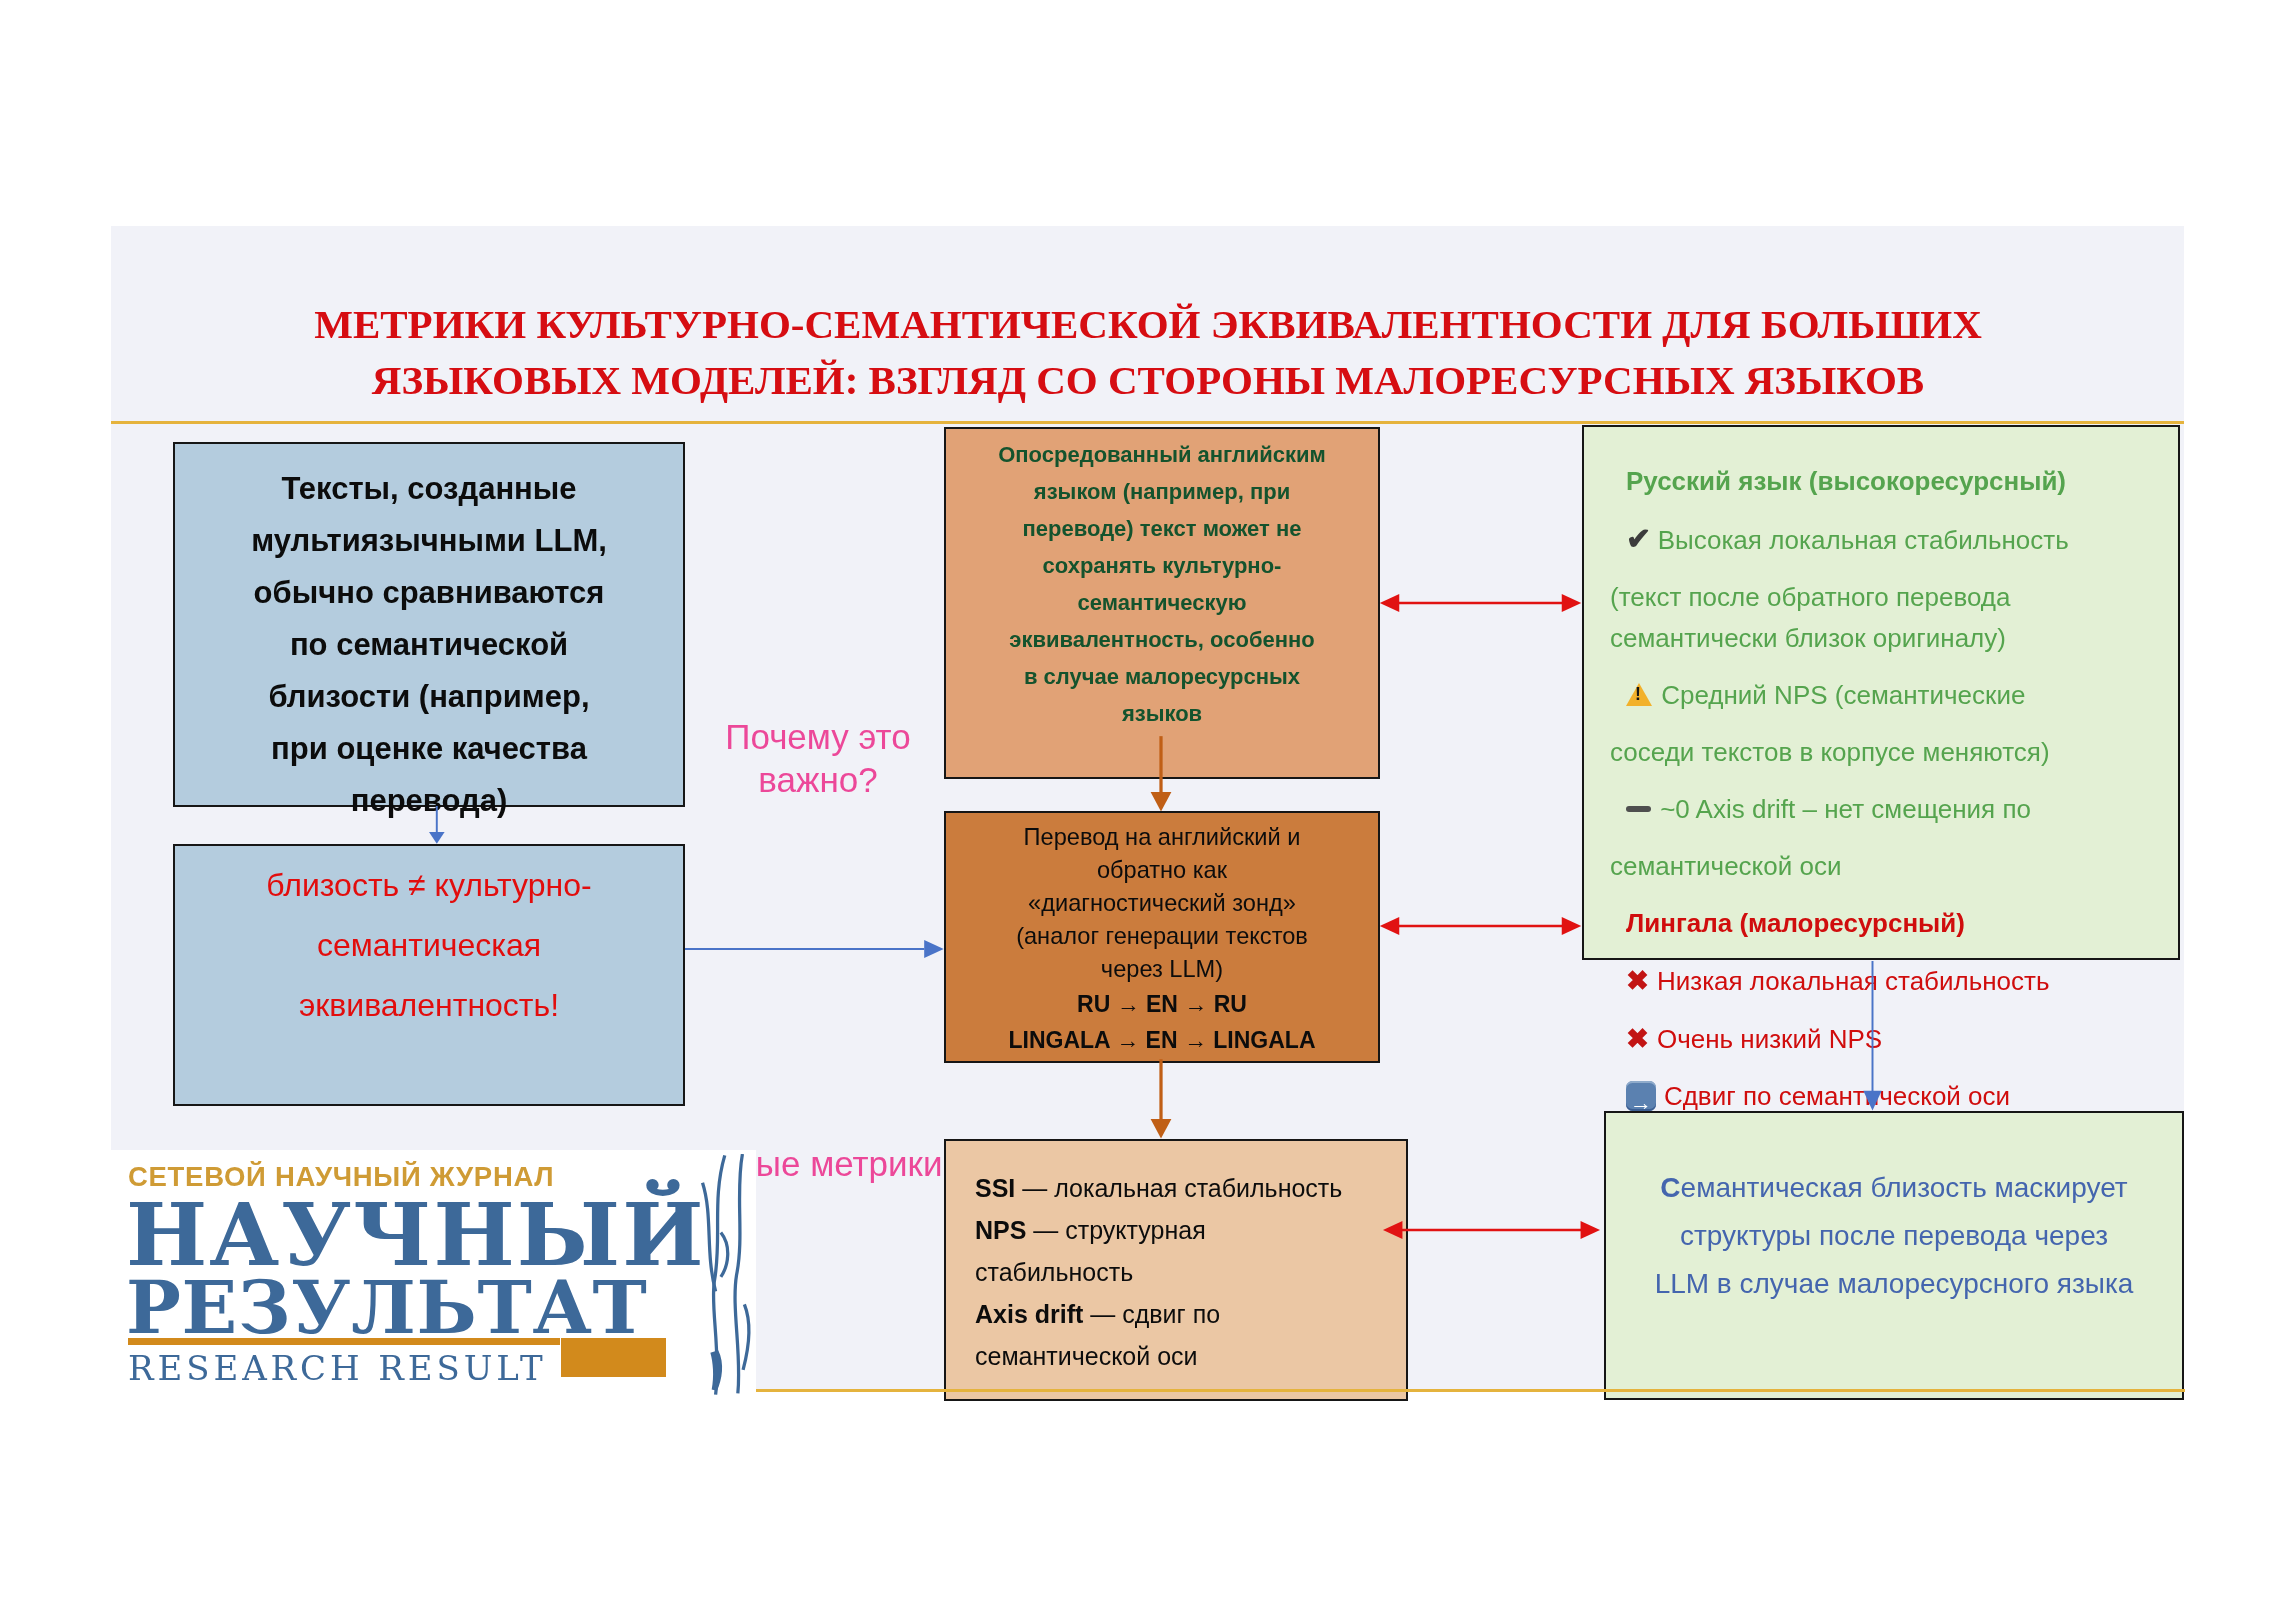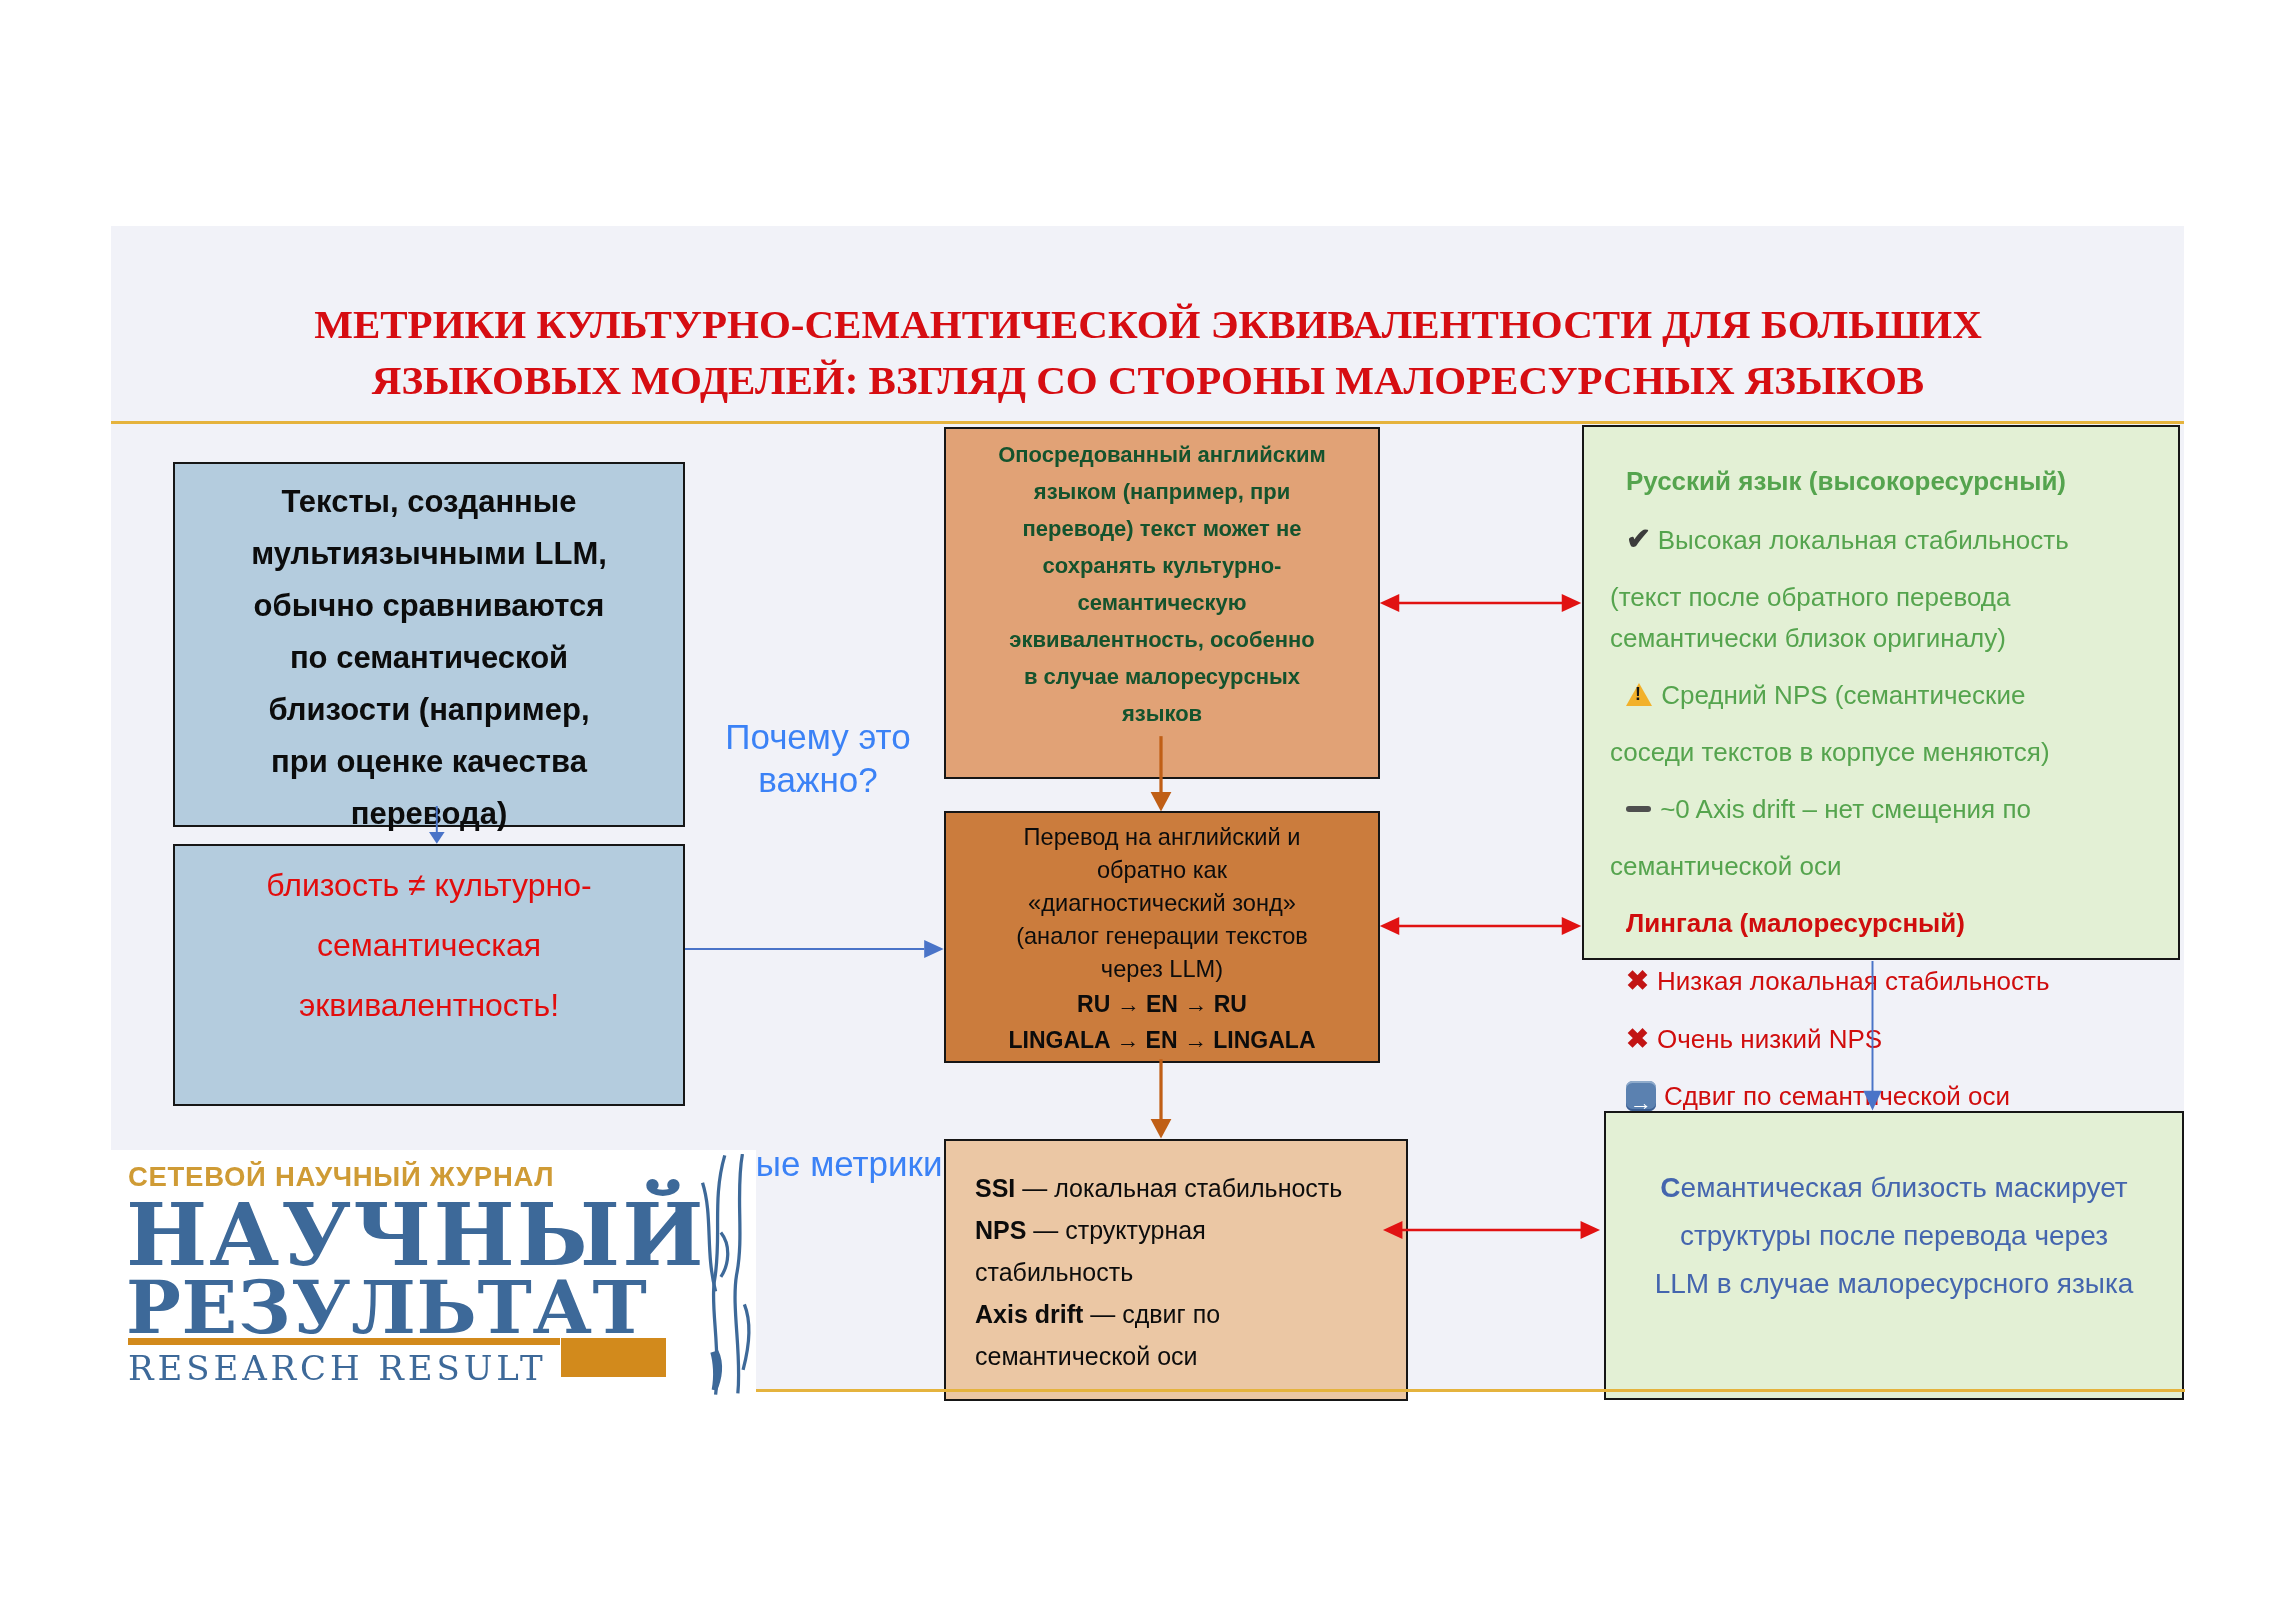--- a/index.html
+++ b/index.html
@@ -7,21 +7,21 @@
          font-family:"Liberation Sans",sans-serif;}
   .abs{position:absolute;}
   .content-bg{left:111px;top:226px;width:2073px;height:1166px;background:#f1f2f8;}
   .gold{background:#e5b33d;height:3.3px;}
   .title{left:232px;top:296px;width:1832px;text-align:center;color:#d60d12;
          font-family:"Liberation Serif",serif;font-weight:bold;font-size:41px;line-height:56px;}
   .tline{display:block;}
   .box{position:absolute;border:2px solid #161616;box-sizing:border-box;}
   .bl{display:block;}
   .blue1{left:173px;top:442px;width:512px;height:365px;background:#b4ccde;color:#0c0c0c;
-         font-weight:bold;font-size:31px;line-height:52px;text-align:center;padding-top:12px;margin-top:20px;}
+         font-weight:bold;font-size:31px;line-height:52px;text-align:center;padding-top:19px;}
   .blue2{left:173px;top:844px;width:512px;height:262px;background:#b4ccde;color:#e20d0d;
          font-size:32px;line-height:60px;text-align:center;padding-top:9.2px;}
   .mid1{left:944px;top:427px;width:436px;height:352px;background:#e1a276;color:#14532d;
         font-weight:bold;font-size:22px;line-height:37px;text-align:center;padding-top:6.5px;}
   .mid2{left:944px;top:811px;width:436px;height:252px;background:#cb7c3d;color:#0c0c0c;
         font-size:23.6px;line-height:33px;text-align:center;padding-top:7.9px;}
   .route{display:block;font-weight:bold;font-size:23px;line-height:36px;}
   .ssi{left:944px;top:1139px;width:464px;height:262px;background:#ebc7a4;color:#0c0c0c;
        font-size:25px;line-height:42px;padding:26px 52px 0 29px;}
   .ssi p{margin:0;}
@@ -29,21 +29,21 @@
           font-size:26px;line-height:41px;padding:18.3px 19.6px 0 26px;}
   .green1 p{margin:16px;}
   .gl{display:block;}
   .green{color:#55a44e;}
   .redtx{color:#d00d0d;}
   .g-head{font-weight:bold;}
   .green2{left:1604px;top:1111px;width:580px;height:289px;background:#e3f0d5;color:#4465ae;
           font-size:28px;line-height:48px;text-align:center;padding-top:51px;}
   .green2 .g2l{display:block;}
   .green2 .g2l:first-child::first-letter{font-weight:bold;}
-  .lbl{color:#3b82f6;}
+  .lbl{color:#ec4899;}
   .why{left:687px;top:715px;width:262px;text-align:center;font-size:35px;line-height:43px;}
   .newm{left:667px;top:1144px;width:301px;text-align:center;font-size:35px;}
   
   .ic{display:inline-block;}
   .check-icon::after{content:"✔";color:#3c3c3c;font-size:30px;font-weight:bold;margin-right:6.5px;}
   .x-icon::after{content:"✖";color:#c21414;font-size:27.5px;font-weight:bold;margin-right:7.9px;}
   .warn-icon{width:0;height:0;border-left:13.7px solid transparent;border-right:13.7px solid transparent;
              border-bottom:23.6px solid #f2b12b;position:relative;margin-right:9.2px;vertical-align:-1.3px;}
   .warn-icon::after{content:"!";position:absolute;left:-3.9px;top:2.6px;color:#151515;
                     font-weight:bold;font-size:17.7px;line-height:19.6px;}

